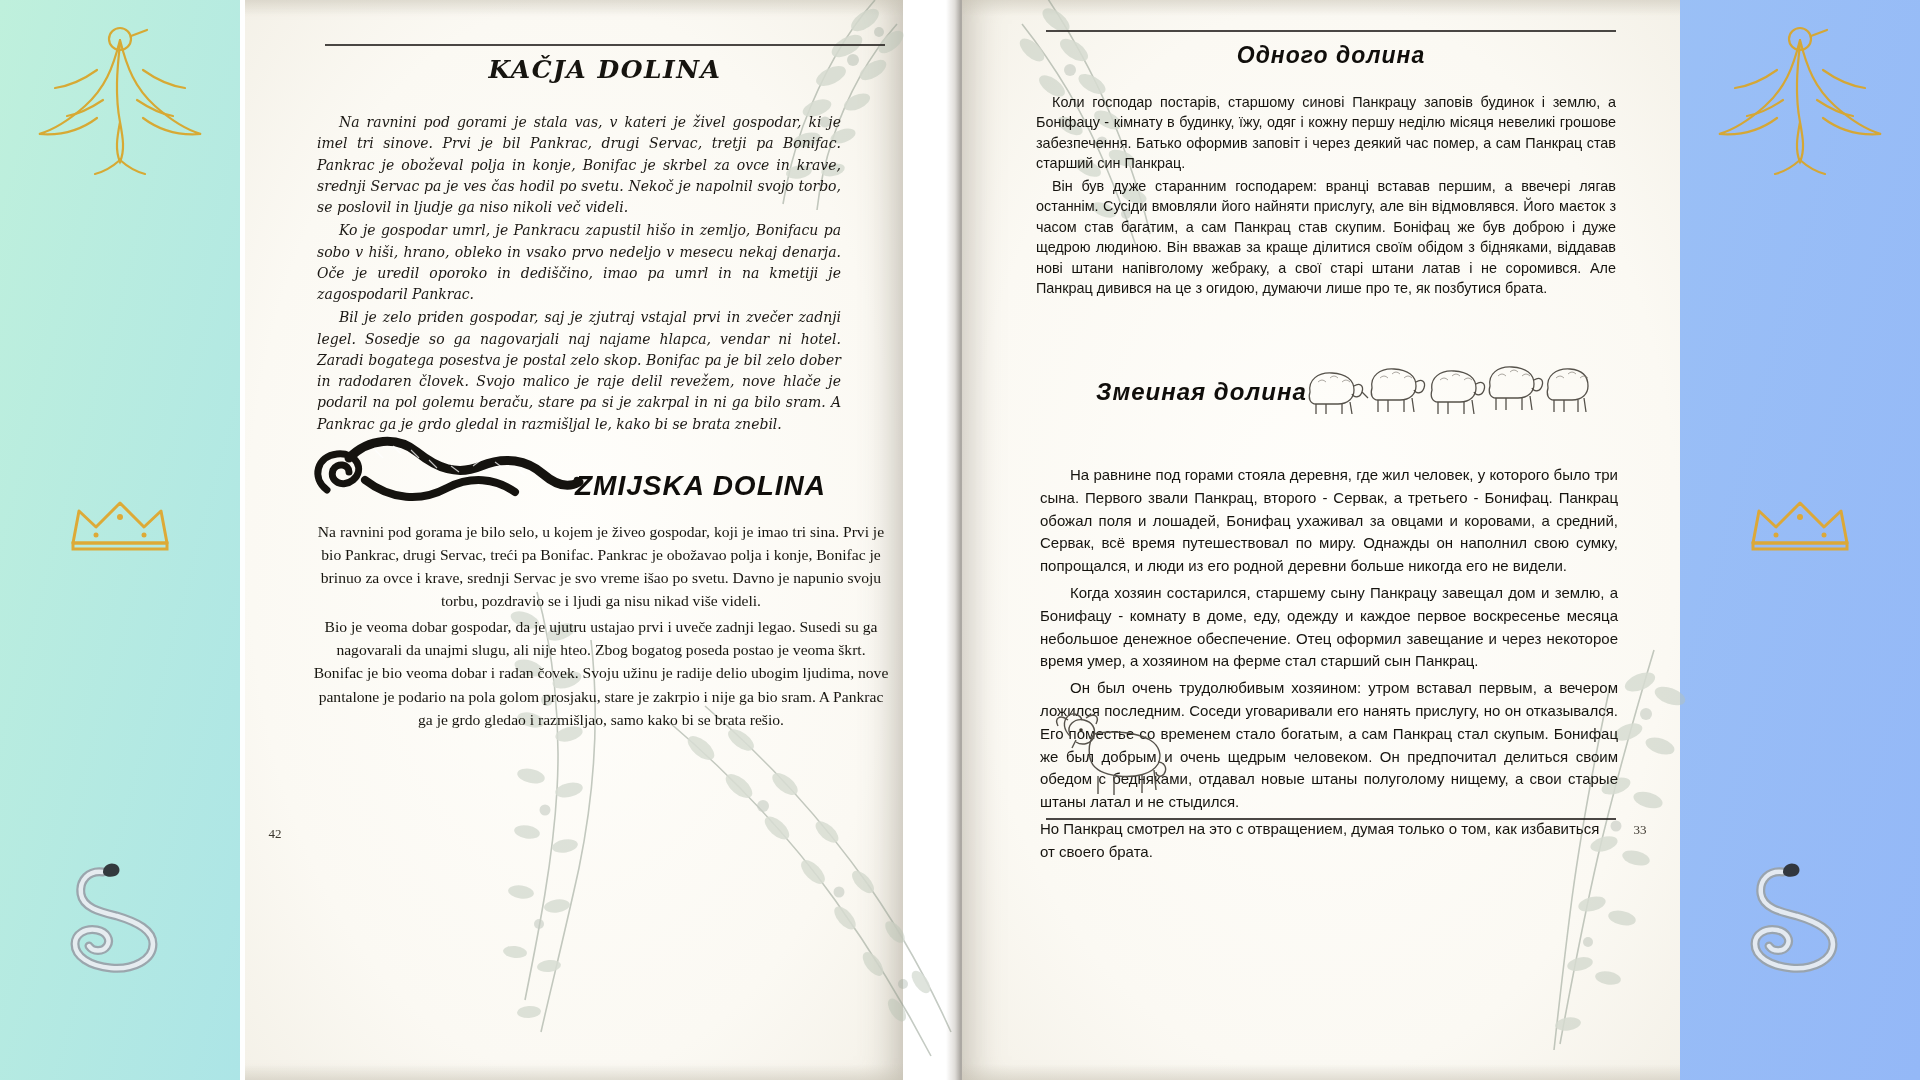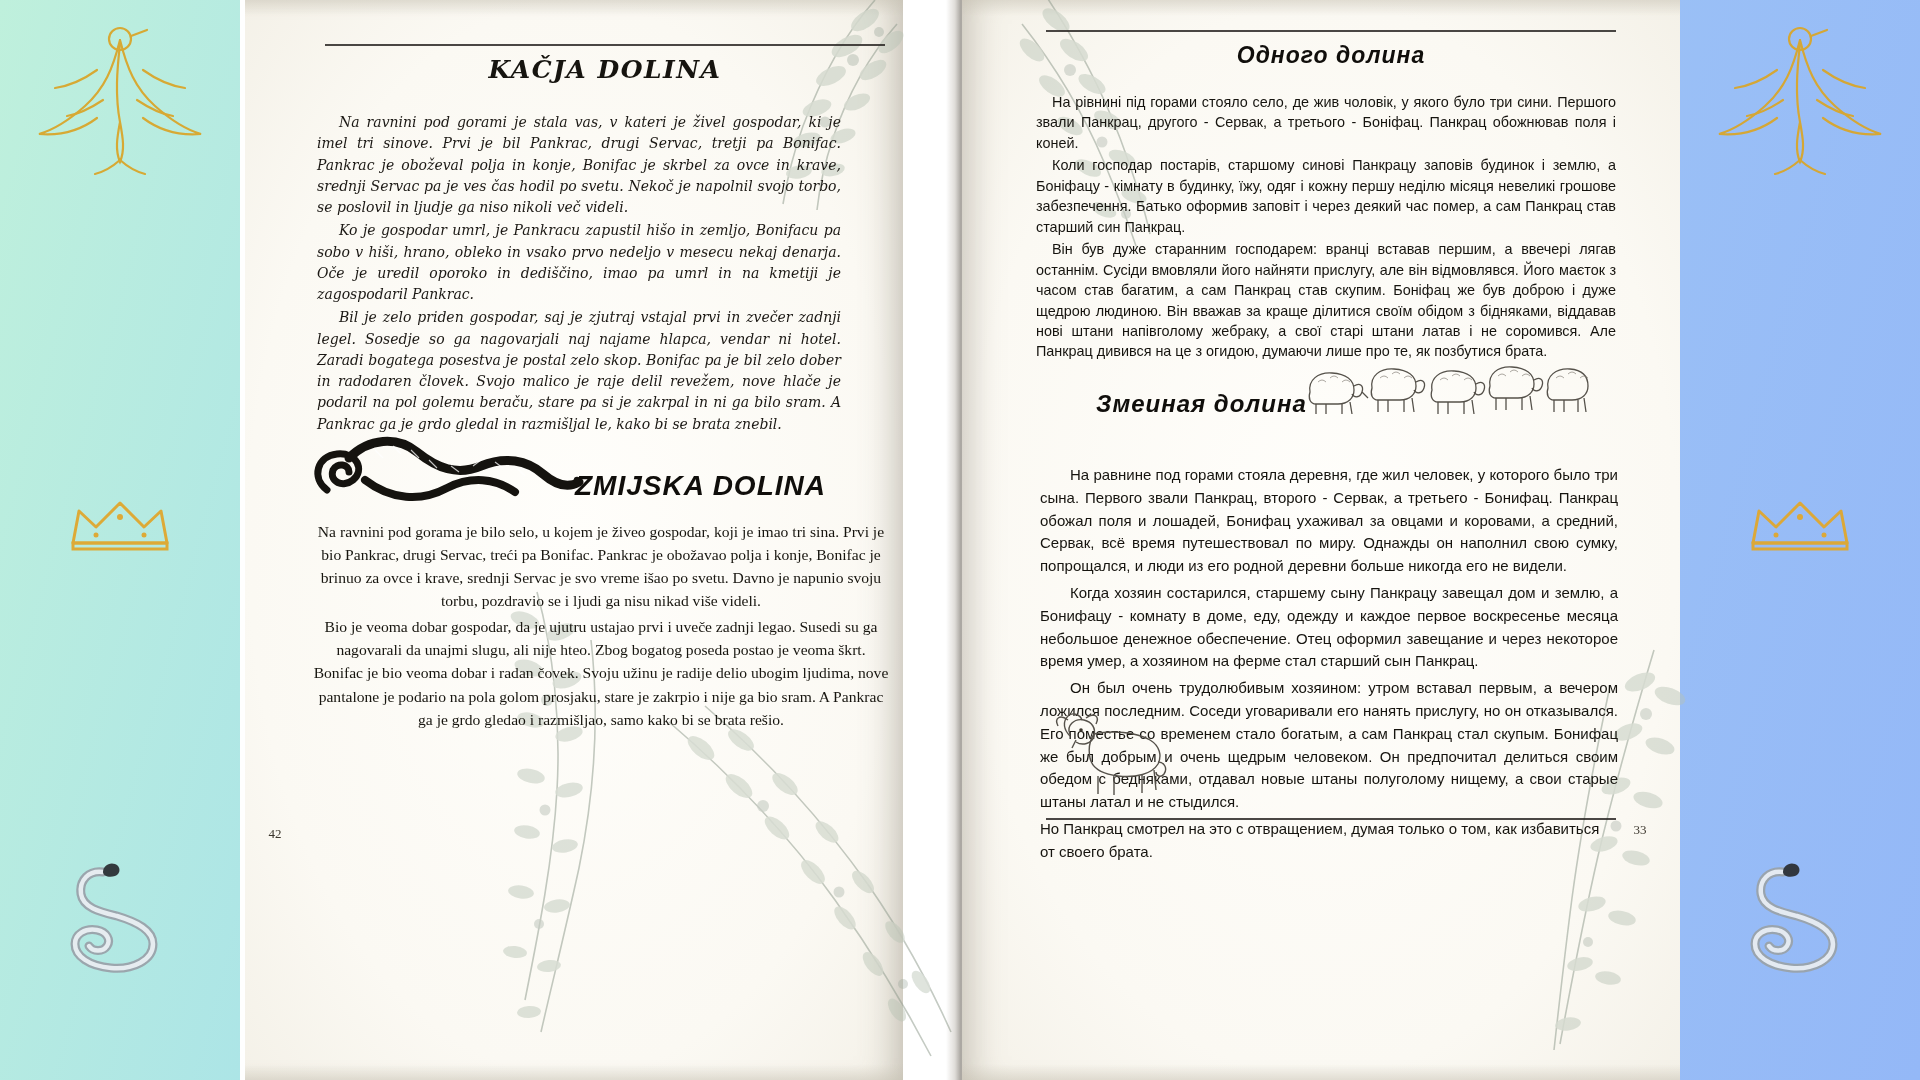--- a/index.html
+++ b/index.html
@@ -396,26 +396,25 @@
           </g>
         </svg>
       </div>
 
       <div style="position:absolute; left:84px; top:30px; width:570px;">
         <div class="rule"></div>
         <div class="ttl-bold" style="font-size:23px; text-align:center; margin-top:10px;">Одного долина</div>
       </div>
 
       <div class="body-sans" style="position:absolute; left:74px; top:92px; width:580px; font-size:14.4px;">
-        <p>На рівнині під горами стояло село, де жив чоловік, у якого було три сини. Першого звали Панкрац, другого - Сервак, а третього - Боніфац. Панкрац обожнював поля і коней.</p>
         <p>Коли господар постарів, старшому синові Панкрацу заповів будинок і землю, а Боніфацу - кімнату в будинку, їжу, одяг і кожну першу неділю місяця невеликі грошове забезпечення. Батько оформив заповіт і через деякий час помер, а сам Панкрац став старший син Панкрац.</p>
         <p>Він був дуже старанним господарем: вранці вставав першим, а ввечері лягав останнім. Сусіди вмовляли його найняти прислугу, але він відмовлявся. Його маєток з часом став багатим, а сам Панкрац став скупим. Боніфац же був доброю і дуже щедрою людиною. Він вважав за краще ділитися своїм обідом з бідняками, віддавав нові штани напівголому жебраку, а свої старі штани латав і не соромився. Але Панкрац дивився на це з огидою, думаючи лише про те, як позбутися брата.</p>
       </div>
 
-      <div class="ttl-bold" style="position:absolute; left:134px; top:378px; font-size:24px;margin-top:12px;">Змеиная долина</div>
+      <div class="ttl-bold" style="position:absolute; left:134px; top:378px; font-size:24px;">Змеиная долина</div>
 
       <div style="position:absolute; left:340px; top:352px;">
         <svg width="290" height="66" viewBox="0 0 290 66">
           <g fill="none" stroke="#55514a" stroke-width="1.3">
             <path d="M8 40 C6 28 16 20 30 21 C44 22 52 28 52 38 C52 46 46 52 36 52 L14 52 C8 52 6 46 8 40Z"></path>
             <path d="M14 52 L14 62 M24 52 L24 62 M40 52 L40 62 M48 50 L50 62"></path>
             <path d="M52 34 C58 30 62 34 60 40 C58 46 52 46 50 42"></path>
             <path d="M60 40 L66 46"></path>
             <path d="M70 36 C68 24 78 16 92 17 C106 18 114 24 114 34 C114 42 108 48 98 48 L76 48 C70 48 68 42 70 36Z"></path>
             <path d="M76 48 L76 60 M86 48 L86 60 M102 48 L102 60 M110 46 L112 60"></path>

